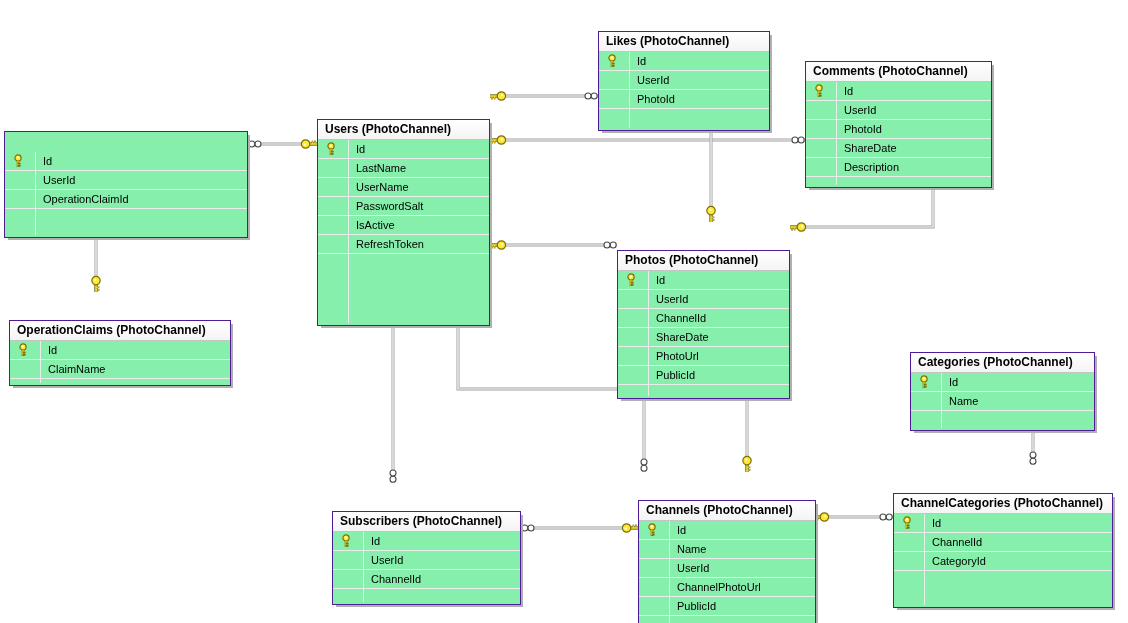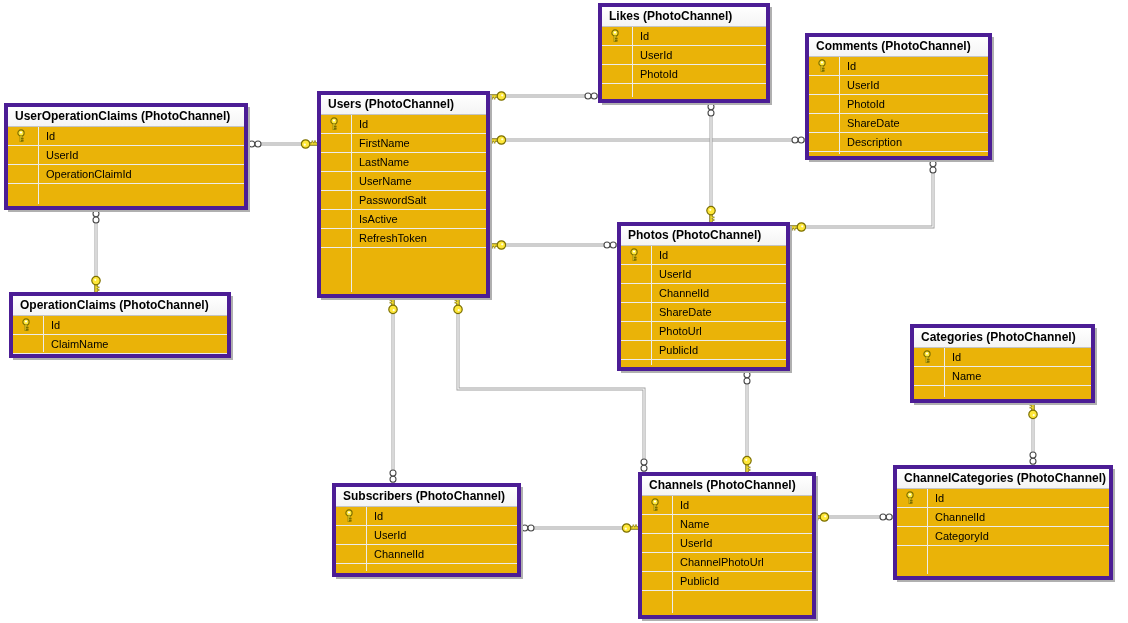--- a/index.html
+++ b/index.html
@@ -4,24 +4,25 @@
 <style>
   html,body{margin:0;padding:0;}
   body{
     width:1128px;height:623px;position:relative;overflow:hidden;
     background:#ffffff;
     font-family:"Liberation Sans","DejaVu Sans",sans-serif;
   }
   #wires{position:absolute;left:0;top:0;z-index:1;}
   #diagram{position:absolute;left:0;top:0;width:1128px;height:623px;z-index:2;}
   .table{
-    position:absolute;background:#eab308;
-    border:4px solid #4c1d95;
+    position:absolute;background:#86efac;
+    border:1px solid #4c1d95;
     box-shadow:3px 3px 0 -1px #b0b0b0;
     box-sizing:border-box;
+    margin-top:28px;
   }
   .thead{
     height:19px;line-height:19px;
     font-size:12px;font-weight:bold;color:#000;
     padding-left:7px;white-space:nowrap;overflow:hidden;
     background:linear-gradient(#ffffff,#f4f4f4);
     border-bottom:1px solid #c4c4c4;
     cursor:default;
   }
   .tbody{position:absolute;left:0;right:0;top:20px;bottom:0;overflow:hidden;}
@@ -302,21 +303,20 @@
               <line x1="5" y1="9.6" x2="7.6" y2="9.6" stroke="#7c6f00" stroke-width="1.6"></line>
               <line x1="5" y1="11.8" x2="7.6" y2="11.8" stroke="#7c6f00" stroke-width="1.6"></line>
             </svg></span><span class="fname">Id</span></div>
         <div class="frow"><span class="fname">UserId</span></div>
         <div class="frow"><span class="fname">PhotoId</span></div>
         <div class="frow"><span class="fname">ShareDate</span></div>
         <div class="frow"><span class="fname">Description</span></div>
       </div>
     </div>
     <div class="table" style="left:4px;top:103px;width:244px;height:107px;">
-      <div class="thead">UserOperationClaims (PhotoChannel)</div>
       <div class="tbody">
         <div class="frow"><span class="pk"><svg width="11" height="14" viewBox="0 0 11 14">
               <circle cx="5" cy="4" r="3.1" fill="#ffe83a" stroke="#7c6f00" stroke-width="1.2"></circle>
               <circle cx="5" cy="3.6" r="1" fill="#ffffff"></circle>
               <line x1="5" y1="7" x2="5" y2="13" stroke="#7c6f00" stroke-width="2.6"></line>
               <line x1="5" y1="7" x2="5" y2="12.6" stroke="#ffe83a" stroke-width="1.1"></line>
               <line x1="5" y1="9.6" x2="7.6" y2="9.6" stroke="#7c6f00" stroke-width="1.6"></line>
               <line x1="5" y1="11.8" x2="7.6" y2="11.8" stroke="#7c6f00" stroke-width="1.6"></line>
             </svg></span><span class="fname">Id</span></div>
         <div class="frow"><span class="fname">UserId</span></div>
@@ -327,21 +327,20 @@
       <div class="thead">Users (PhotoChannel)</div>
       <div class="tbody">
         <div class="frow"><span class="pk"><svg width="11" height="14" viewBox="0 0 11 14">
               <circle cx="5" cy="4" r="3.1" fill="#ffe83a" stroke="#7c6f00" stroke-width="1.2"></circle>
               <circle cx="5" cy="3.6" r="1" fill="#ffffff"></circle>
               <line x1="5" y1="7" x2="5" y2="13" stroke="#7c6f00" stroke-width="2.6"></line>
               <line x1="5" y1="7" x2="5" y2="12.6" stroke="#ffe83a" stroke-width="1.1"></line>
               <line x1="5" y1="9.6" x2="7.6" y2="9.6" stroke="#7c6f00" stroke-width="1.6"></line>
               <line x1="5" y1="11.8" x2="7.6" y2="11.8" stroke="#7c6f00" stroke-width="1.6"></line>
             </svg></span><span class="fname">Id</span></div>
-        <div class="frow"><span class="fname">FirstName</span></div>
         <div class="frow"><span class="fname">LastName</span></div>
         <div class="frow"><span class="fname">UserName</span></div>
         <div class="frow"><span class="fname">PasswordSalt</span></div>
         <div class="frow"><span class="fname">IsActive</span></div>
         <div class="frow"><span class="fname">RefreshToken</span></div>
       </div>
     </div>
     <div class="table" style="left:9px;top:292px;width:222px;height:66px;">
       <div class="thead">OperationClaims (PhotoChannel)</div>
       <div class="tbody">

